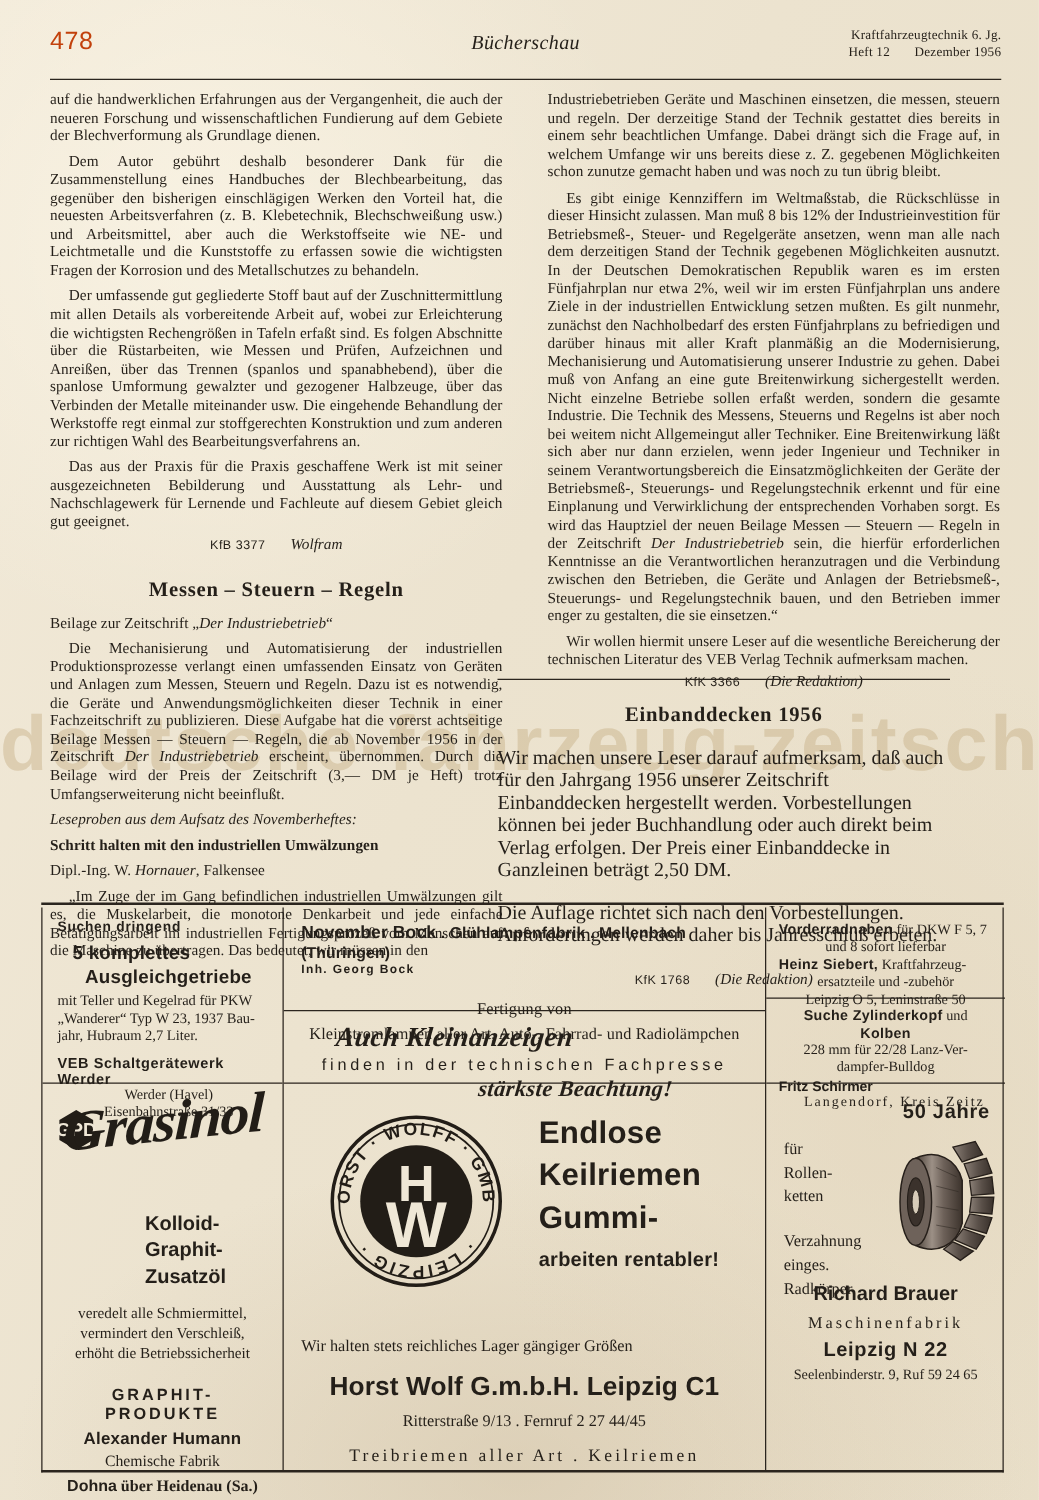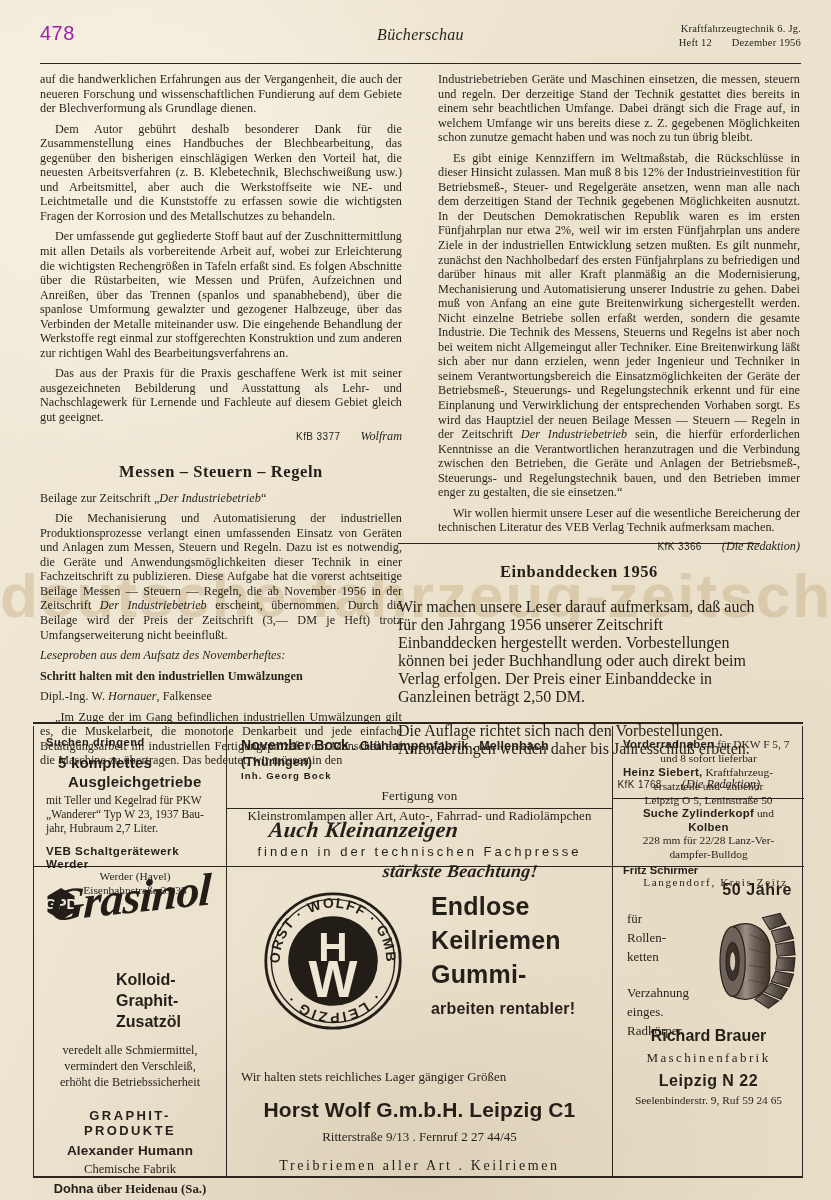--- a/index.html
+++ b/index.html
@@ -31,21 +31,21 @@
   }
   .page{position:absolute;inset:0;padding:0;}
 
   
   .runhead{
     position:absolute;left:40px;right:30px;top:22px;height:44px;
   }
   .folio{
     position:absolute;left:0;top:0;
     font-family:"Liberation Sans", sans-serif;
-    font-size:20px;font-weight:400;letter-spacing:.5px;color:#a21caf;text-align:right;
+    font-size:20px;font-weight:400;letter-spacing:.5px;color:#c2410c;text-align:right;
   }
   .runtitle{
     position:absolute;left:0;right:0;top:4px;text-align:center;
     font-family:"Liberation Serif", serif;
     font-style:italic;font-size:16px;letter-spacing:.3px;
   }
   .runref{
     position:absolute;right:0;top:0;text-align:right;
     font-family:"Liberation Serif", serif;
     font-size:10.5px;line-height:1.35;letter-spacing:.2px;
@@ -67,21 +67,21 @@
     margin:0 0 0 0;
     font-size:12.2px;
     line-height:14.55px;
     text-align:justify;
     text-justify:inter-word;
     hyphens:none;
     letter-spacing:.05px;
   }
   .col p.ind{text-indent:15px;}
   .col p + p{margin-top:6px;}
-  .sig{display:block;text-align:right;margin-top:1px;}
+  .sig{display:block;text-align:center;margin-top:1px;}
   .sig .code{font-family:"Liberation Sans", sans-serif;font-size:10px;letter-spacing:.4px;}
   .sig .name{font-style:italic;font-size:12.2px;margin-left:16px;}
   .ital{font-style:italic;}
 
   .sec-title{
     font-family:"Liberation Serif", serif;
     font-weight:700;font-size:16.5px;text-align:center;
     letter-spacing:.6px;
     margin:18px 0 9px 0;
   }
@@ -124,21 +124,21 @@
   .adA .big .i1{display:block;padding-left:12px;}
   .adA .txt{font-size:11.6px;line-height:14px;margin-top:3px;}
   .adA .firm{font-family:"Liberation Sans",sans-serif;font-size:11.6px;font-weight:700;letter-spacing:.5px;margin-top:8px;}
   .adA .addr{font-size:11.4px;line-height:13.6px;text-align:center;padding-left:10px;}
 
   
   .adB{left:193px;top:0;width:385px;height:82px;padding:11px 14px 0 14px;}
   .adB .hdr{font-family:"Liberation Sans",sans-serif;font-size:14px;font-weight:700;letter-spacing:.1px;}
   .adB .hdr .thin{font-weight:600;font-size:12.6px;}
   .adB .inh{font-family:"Liberation Sans",sans-serif;font-size:9.6px;font-weight:600;letter-spacing:1.1px;margin-top:1px;}
-  .adB .c1{text-align:center;font-size:13px;margin-top:7px;letter-spacing:.2px;}
+  .adB .c1{text-align:center;font-size:13px;margin-top:18px;letter-spacing:.2px;}
   .adB .c2{text-align:center;font-size:13px;margin-top:4px;letter-spacing:.1px;}
 
   
   .adC{left:193px;top:83px;width:385px;height:57px;padding:8px 16px 0 16px;}
   .adC .script{
     font-family:"Liberation Serif",serif;font-style:italic;font-weight:700;
     font-size:22px;letter-spacing:.3px;padding-left:26px;
     transform:skewX(-6deg);transform-origin:left center;display:inline-block;
   }
   .adC .mid{font-family:"Liberation Sans",sans-serif;font-size:13px;letter-spacing:3px;text-align:center;margin-top:1px;}

